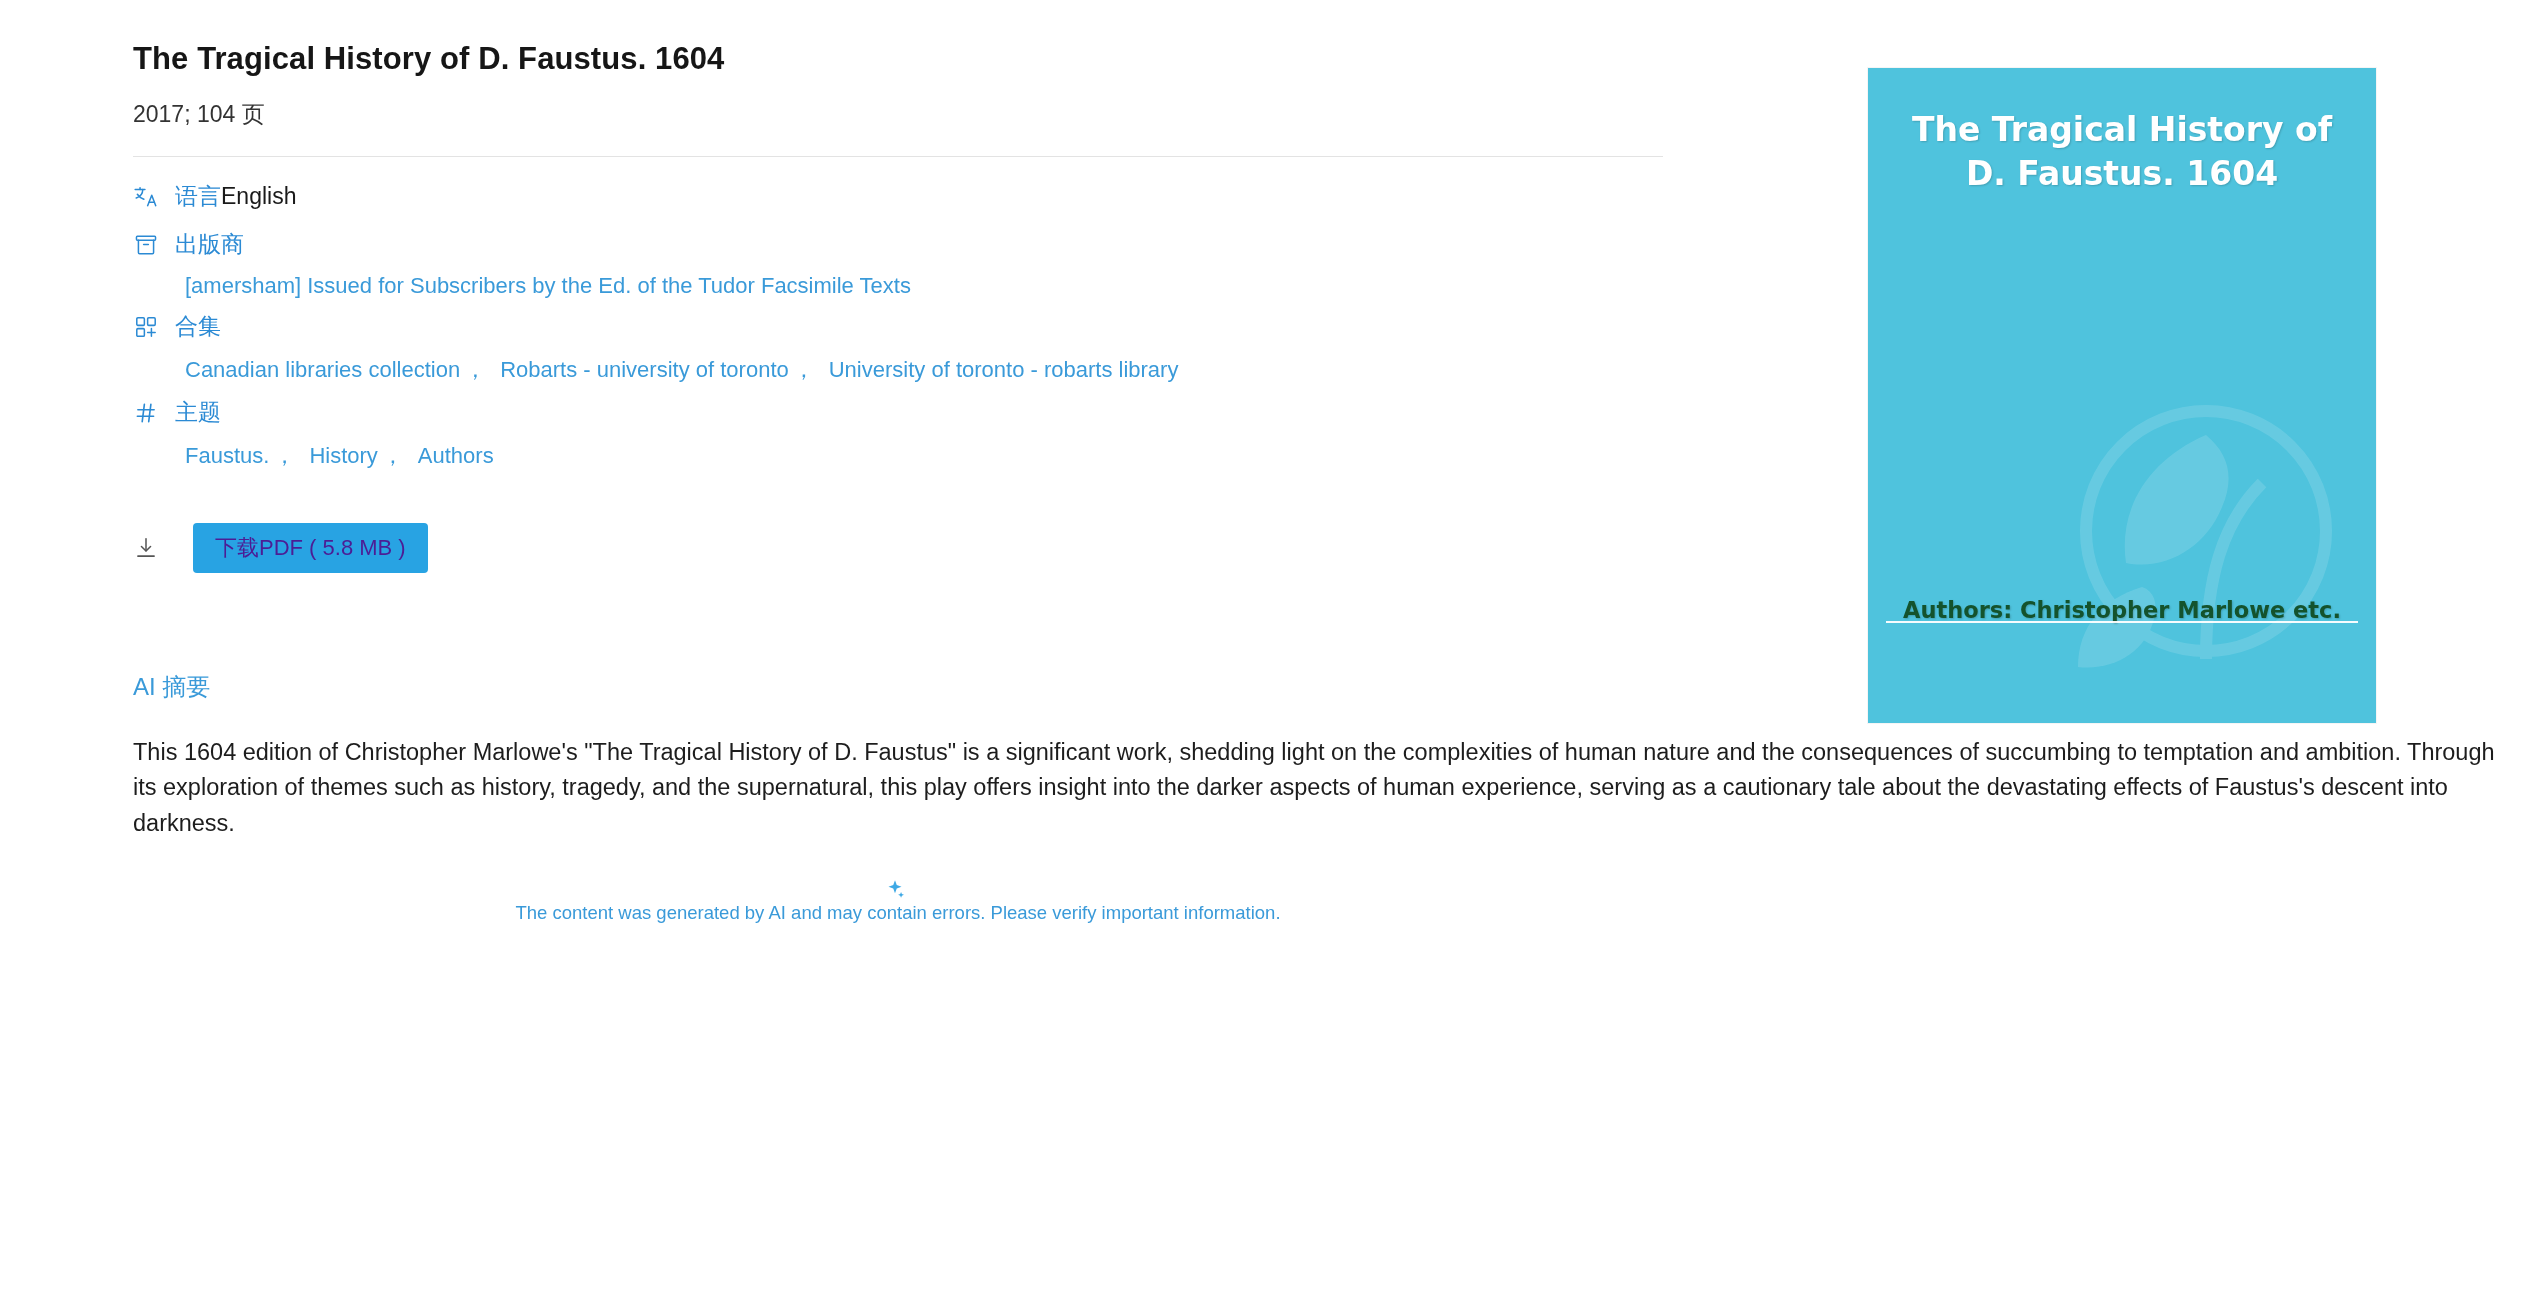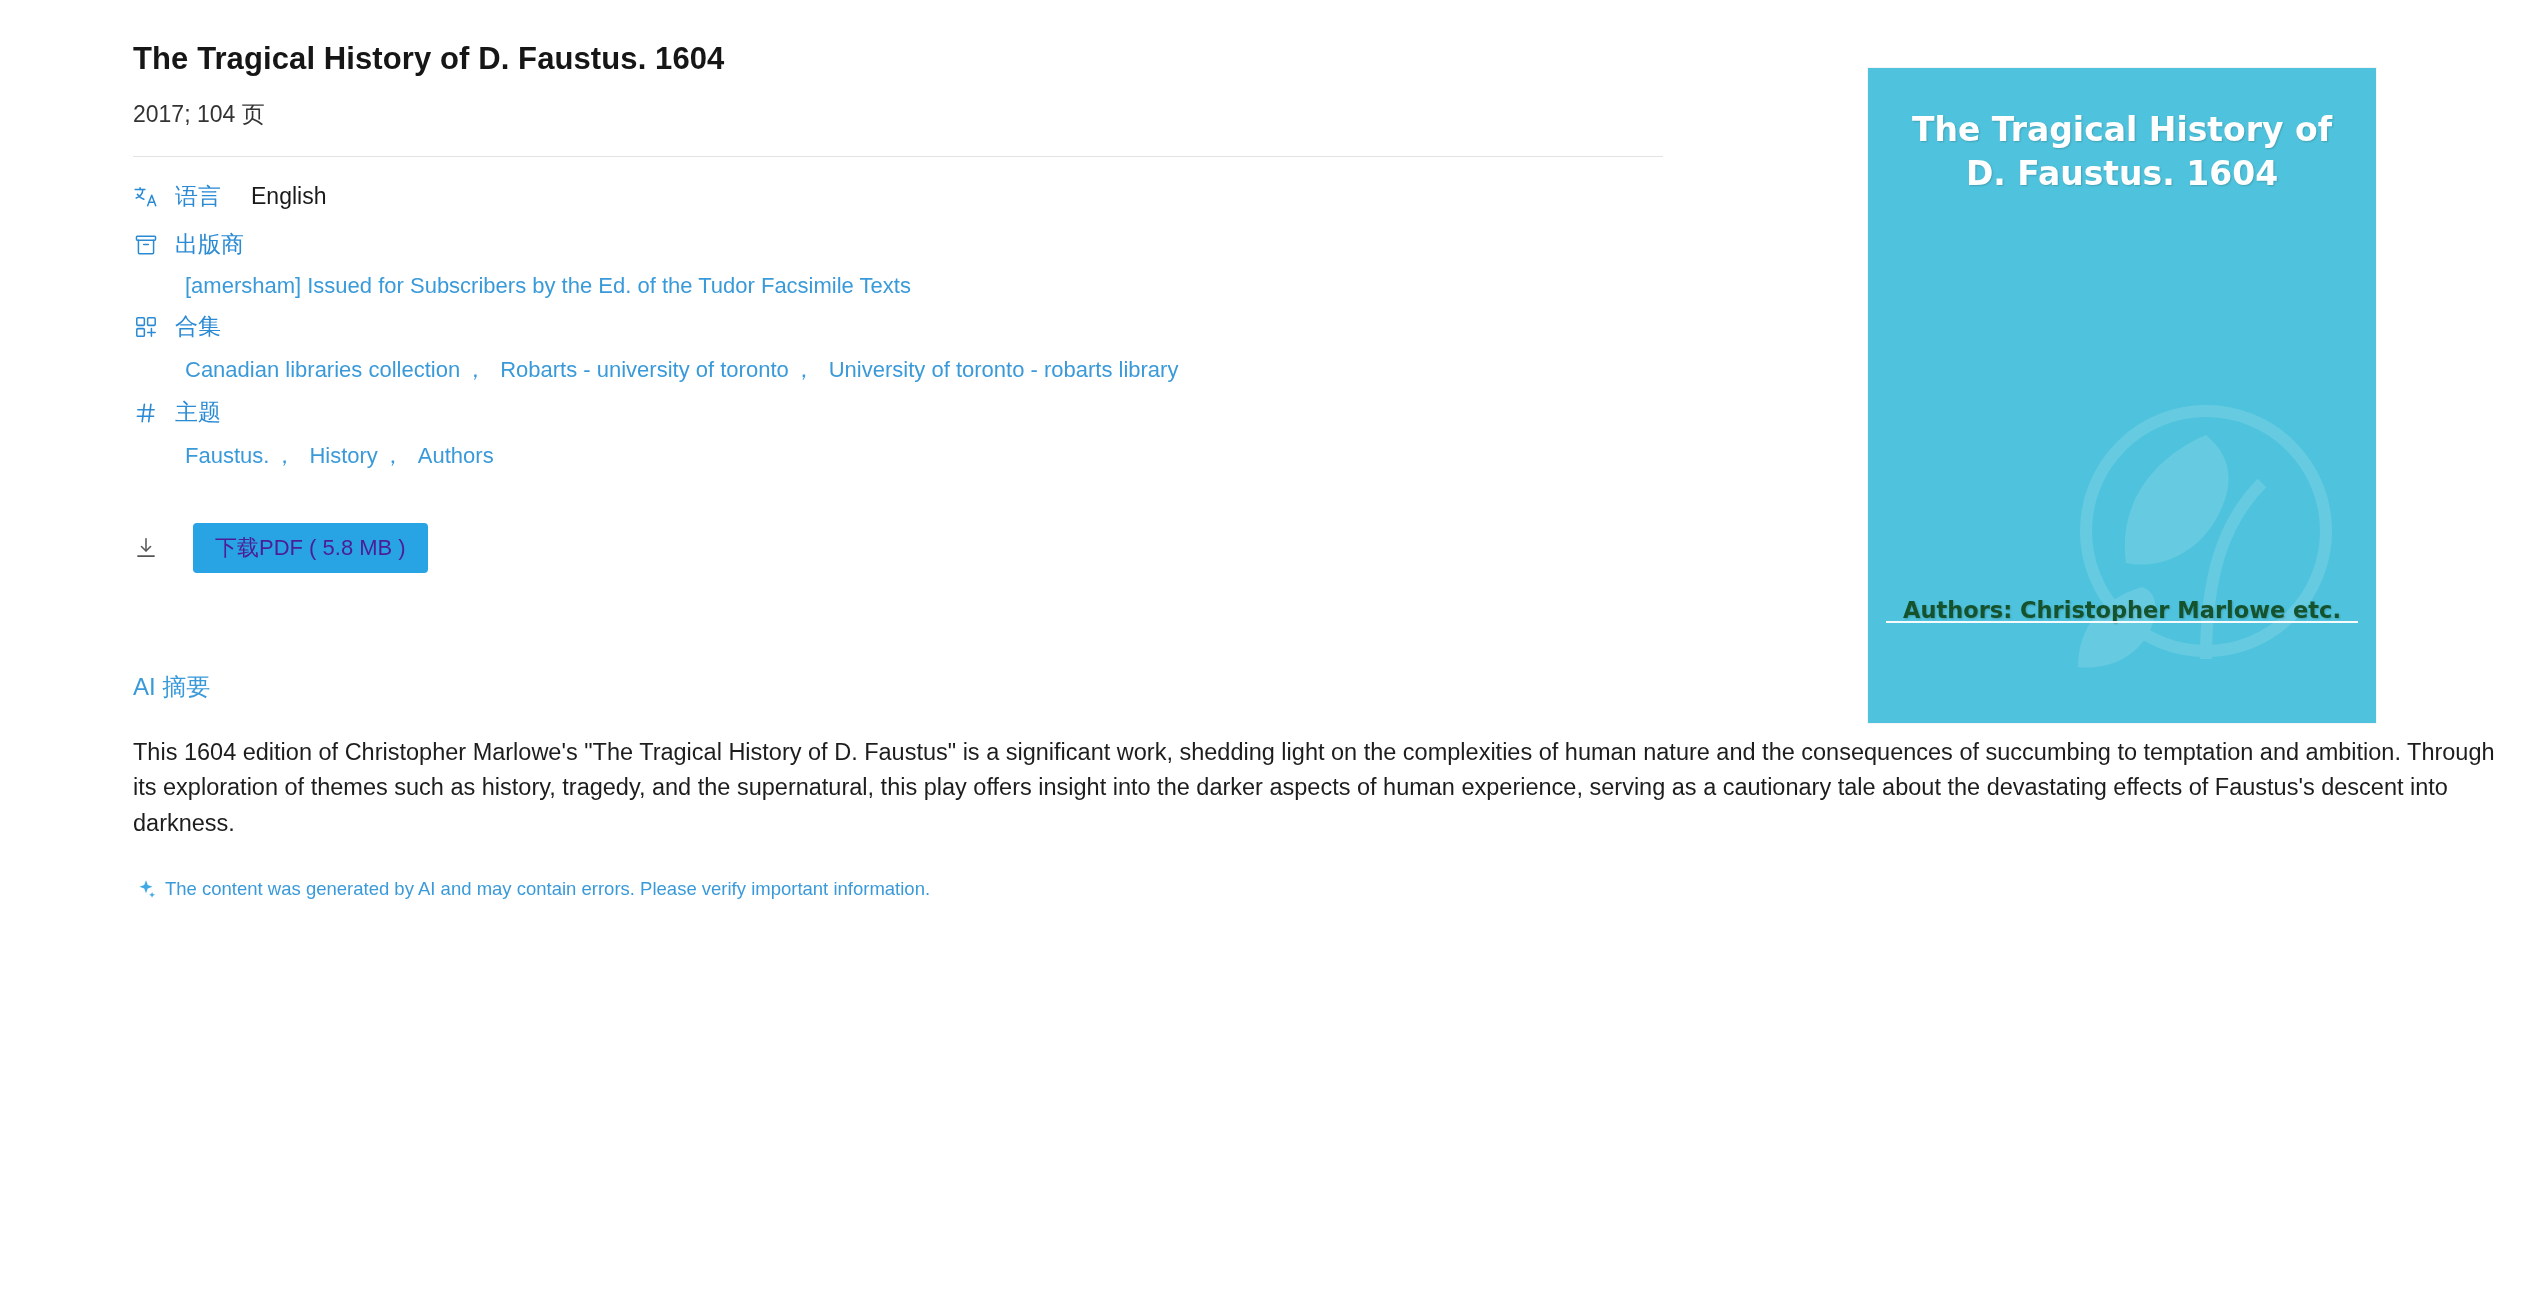--- a/index.html
+++ b/index.html
@@ -83,21 +83,20 @@
   .meta-label {
     font-size: 23px;
     color: #2b8ad4;
     margin-left: 8px;
     white-space: nowrap;
   }
 
   .meta-value-inline {
     font-size: 23px;
     color: #1a1a1a;
-    margin-left: 30px;
   }
 
   .meta-values {
     margin-top: 8px;
     padding-left: 52px;
     display: flex;
     flex-wrap: wrap;
     align-items: baseline;
   }
 
@@ -165,20 +164,21 @@
     color: #1d1d1d;
     width: 2380px;
   }
 
   .ai-note {
     margin-top: 34px;
     display: flex;
     align-items: center;
     font-size: 18.5px;
     color: #3a9ad9;
+    flex-direction: column;
   }
   .ai-note .spark {
     width: 26px;
     height: 26px;
     margin-right: 6px;
     display: inline-flex;
     align-items: center;
     justify-content: center;
     color: #3ea9e5;
     flex: 0 0 auto;

